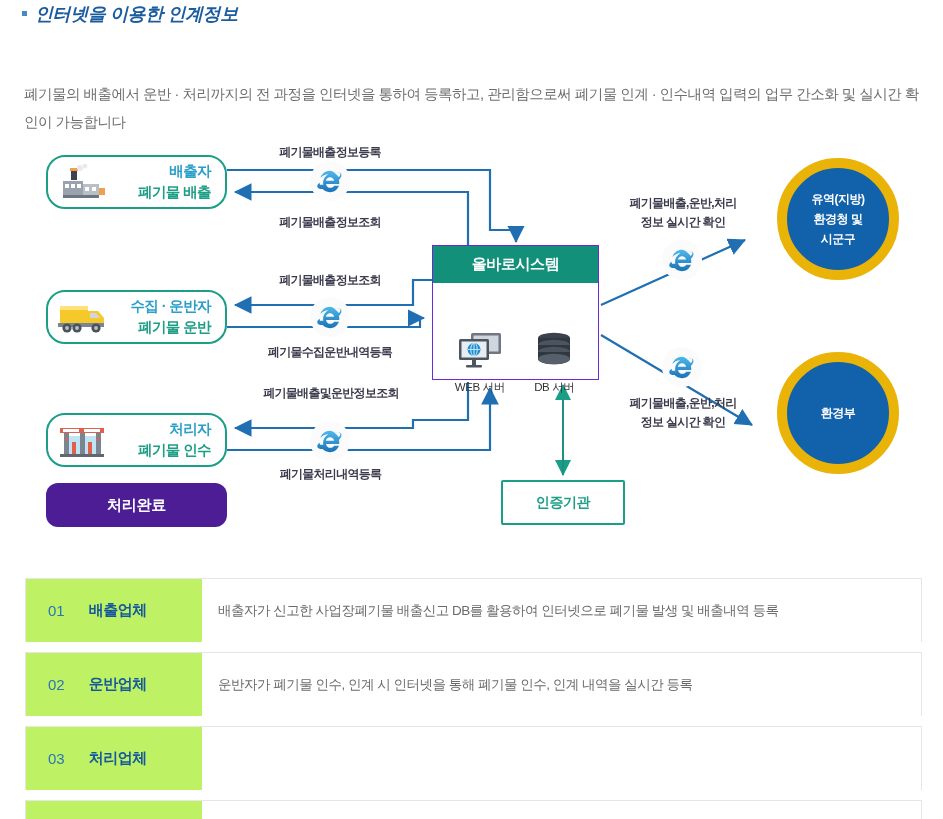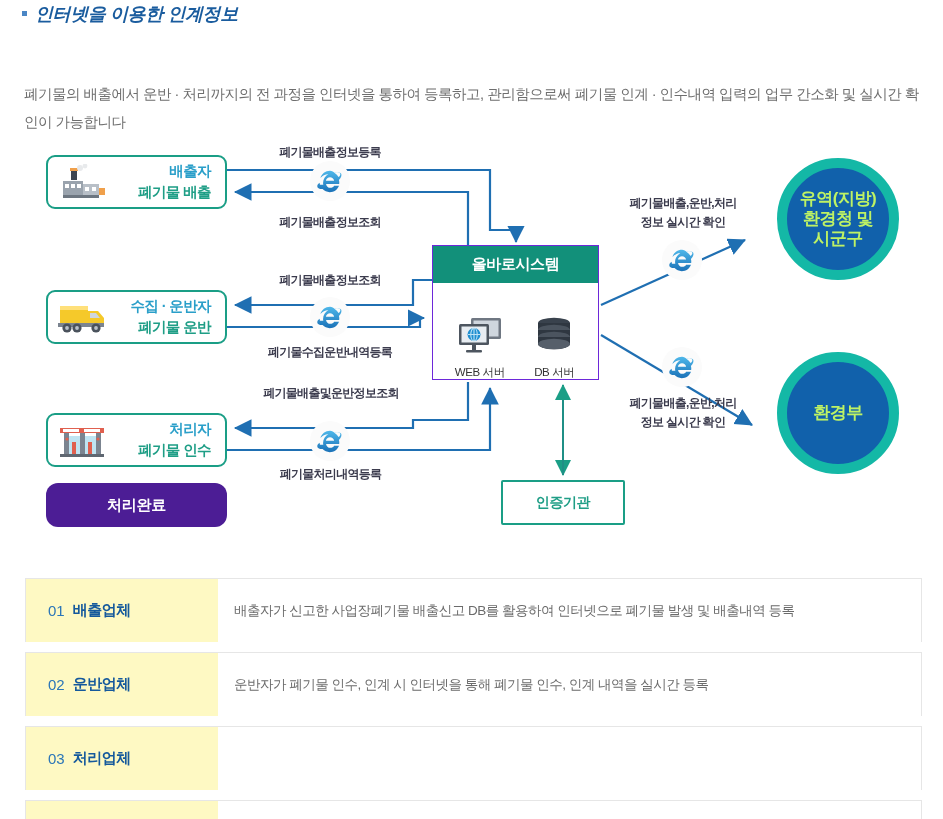--- a/index.html
+++ b/index.html
@@ -62,21 +62,21 @@
     top: 0;
     width: 943px;
     height: 425px;
   }
 
   
   .entity-card {
     position: absolute;
     box-sizing: border-box;
     border: 2px solid #1a9e86;
-    border-radius: 9px;
+    border-radius: 19px;
     background: #ffffff;
     display: flex;
     align-items: center;
     z-index: 5;
   }
   .entity-card .ent-icon {
     width: 72px;
     display: flex;
     align-items: center;
     justify-content: center;
@@ -128,24 +128,25 @@
     font-size: 15px;
     font-weight: bold;
     letter-spacing: -0.4px;
     display: flex;
     align-items: center;
     justify-content: center;
   }
   .system-box .sys-body {
     height: 97px;
     display: flex;
-    align-items: flex-end;
+    align-items: center;
     justify-content: space-around;
     padding: 0 8px;
     box-sizing: border-box;
+    margin-top: 31px;
   }
   .server {
     display: flex;
     flex-direction: column;
     align-items: center;
     gap: 5px;
   }
   .server .sv-name {
     font-size: 11.5px;
     color: #333333;
@@ -170,27 +171,27 @@
     color: #1f9e86;
     letter-spacing: -0.4px;
     z-index: 6;
   }
 
   
   .gov-circle {
     position: absolute;
     border-radius: 50%;
     background: #1161ab;
-    border: 10px solid #14b8a6;
+    border: 10px solid #eab308;
     display: flex;
     align-items: center;
     justify-content: center;
     text-align: center;
-    color: #bef264;
-    font-size: 17px;
+    color: #ffffff;
+    font-size: 12px;
     font-weight: bold;
     line-height: 20px;
     letter-spacing: -0.5px;
     box-sizing: border-box;
     z-index: 5;
   }
 
   
   .ie-badge {
     position: absolute;
@@ -227,26 +228,26 @@
   .info-row {
     display: flex;
     align-items: stretch;
     border: 1px solid #e6e6e6;
     border-bottom: none;
     box-sizing: border-box;
     height: 64px;
   }
   .info-row:last-child { border-bottom: 1px solid #e6e6e6; }
   .info-row .row-key {
-    width: 192px;
+    width: 176px;
     flex: none;
-    background: #fef9c3;
-    display: flex;
-    align-items: center;
-    gap: 8px;
+    background: #bef264;
+    display: flex;
+    align-items: center;
+    gap: 24px;
     padding-left: 22px;
     box-sizing: border-box;
   }
   .info-row .row-num {
     font-size: 15px;
     color: #2b76b8;
     letter-spacing: 0px;
   }
   .info-row .row-name {
     font-size: 15px;

